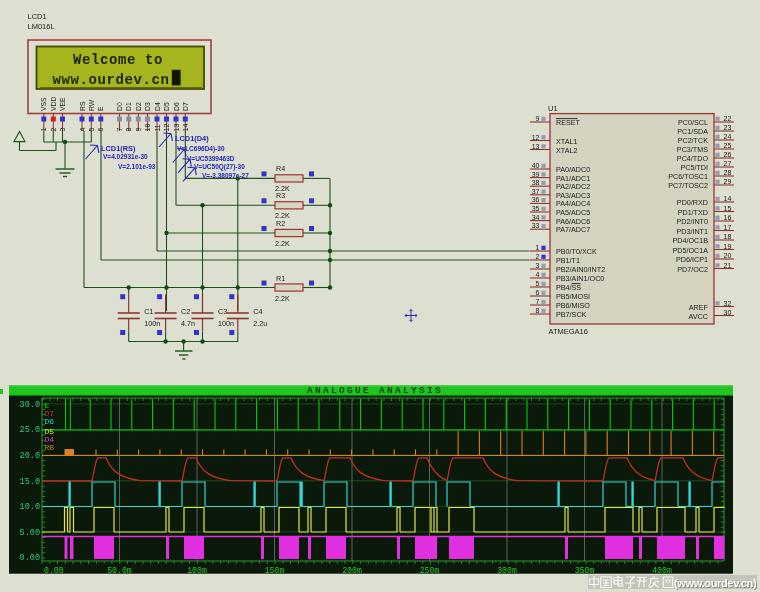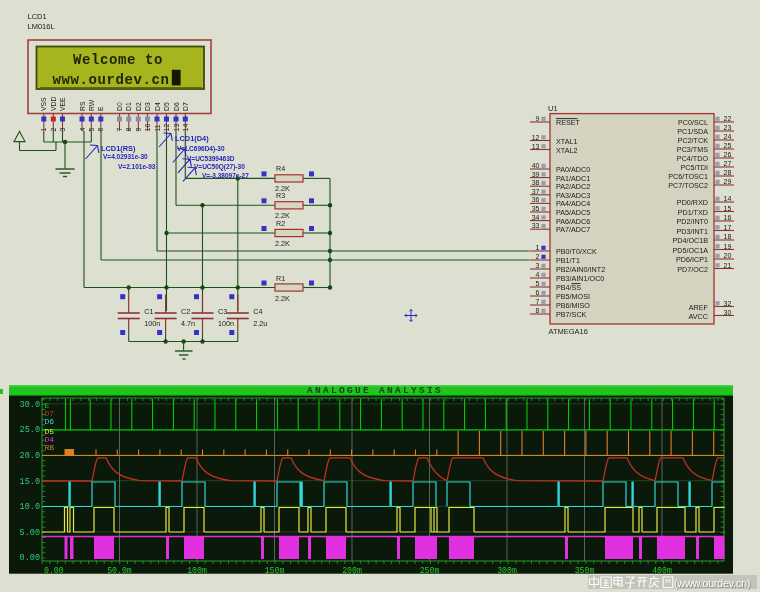--- a/index.html
+++ b/index.html
@@ -1,15 +1,15 @@
 <!DOCTYPE html>
 <html><head><meta charset="utf-8"><style>
 html,body{margin:0;padding:0;width:760px;height:592px;overflow:hidden;background:#dde0d0;font-family:"Liberation Sans",sans-serif;}
 #page{position:relative;width:760px;height:592px;}
-#wm{position:absolute;left:588px;top:574.5px;width:169px;height:14px;background:rgba(193,193,185,0.92);color:#fafafa;font-size:11px;font-weight:normal;letter-spacing:-0.62px;white-space:nowrap;text-shadow:1px 1px 0 #8a8a82;}
+#wm{position:absolute;left:588px;top:574.5px;width:169px;height:14px;background:rgba(193,193,185,0.92);color:#fafafa;font-size:11px;font-weight:bold;letter-spacing:-0.62px;white-space:nowrap;text-shadow:1px 1px 0 #8a8a82;}
 </style></head>
 <body>
 <div id="page">
 <svg width="760" height="380" viewBox="0 0 760 380" style="position:absolute;left:0;top:0">
 <rect x="28" y="40" width="183" height="73.5" fill="#dde0d0" stroke="#a04040" stroke-width="1.6"></rect>
       <rect x="36.5" y="46.5" width="167.5" height="42.5" fill="#a6b41e" stroke="#434a08" stroke-width="1.8"></rect>
       <text x="73" y="63.5" font-size="14" font-family="Liberation Mono, monospace" font-weight="bold" fill="#1c2602" letter-spacing="0.6">Welcome to</text>
       <text x="52.5" y="83.5" font-size="14" font-family="Liberation Mono, monospace" font-weight="bold" fill="#1c2602" letter-spacing="0.6">www.ourdev.cn</text>
       <rect x="171.8" y="69.8" width="8.8" height="15.6" fill="#101800" stroke="none" stroke-width="1"></rect>
       <line x1="40" y1="87.8" x2="202" y2="87.8" stroke="#636b10" stroke-width="1.4"></line>

